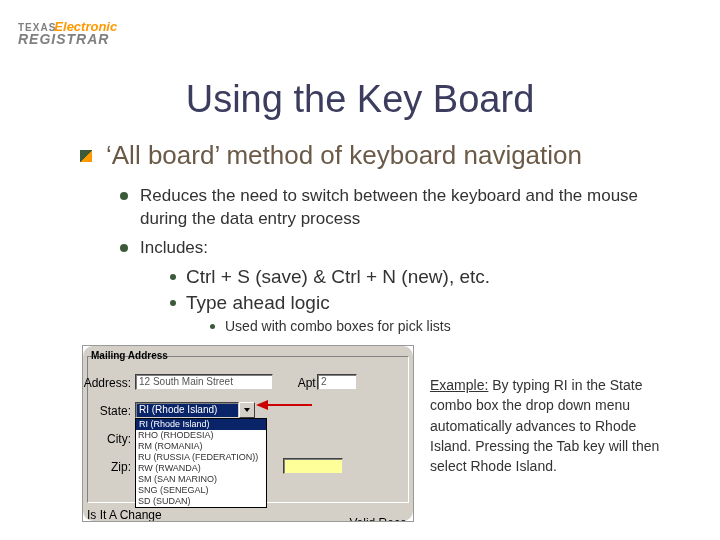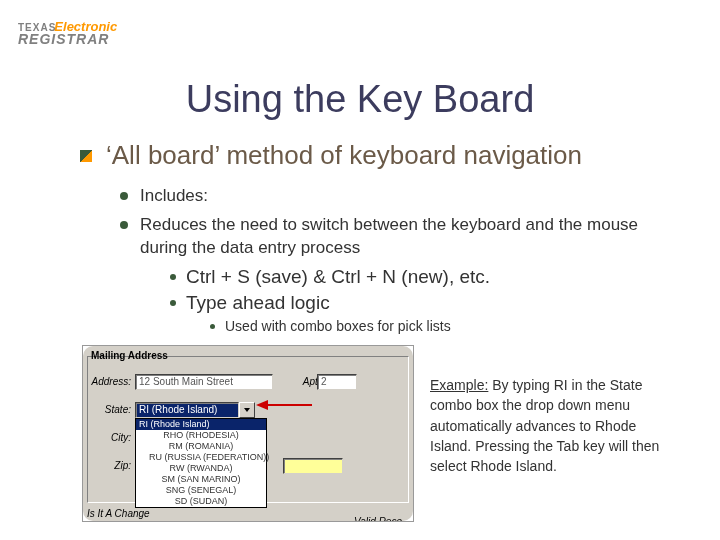--- a/index.html
+++ b/index.html
@@ -135,21 +135,21 @@
     font-weight: bold;
     font-size: 10px;
   }
   .group-box {
     position: absolute;
     top: 10px; left: 4px; right: 4px; height: 145px;
     border: 1px solid #808080;
     border-right-color: #fff;
     border-bottom-color: #fff;
   }
-  .lbl { position: absolute; font-size: 10px; text-align: right; font-style: italic; }
+  .lbl { position: absolute; font-size: 12px; text-align: right; }
   .fld {
     position: absolute;
     background: #fff;
     border: 1px solid #404040;
     border-right-color: #d4d0c8;
     border-bottom-color: #d4d0c8;
     box-shadow: inset 1px 1px 0 #808080;
     font-size: 10px;
     color: #555;
     padding: 1px 3px;
@@ -174,21 +174,21 @@
   .combo-btn svg { width: 6px; height: 4px; }
   .dropdown {
     position: absolute;
     background: #fff;
     border: 1px solid #000;
     font-size: 9px;
     line-height: 11px;
     z-index: 5;
   }
   .dropdown .sel { background: #0a246a; color: #fff; padding: 0 3px; }
-  .dropdown .opt { color: #333; padding: 0 13px; white-space: nowrap; text-align: center; }
+  .dropdown .opt { color: #333; padding: 0 2px; white-space: nowrap; }
   .arrow {
     position: absolute;
     z-index: 10;
   }
 </style>
 </head>
 <body>
 
 <div class="slide">
 
@@ -201,25 +201,25 @@
 
   <div class="title">Using the Key Board</div>
 
   <div class="body">
     <div class="b1">
       <div class="sq-bullet"></div>
       <div>‘All board’ method of keyboard navigation</div>
     </div>
     <div class="b2">
       <div class="dot2"></div>
-      <div>Includes:</div>
+      <div>Reduces the need to switch between the keyboard and the mouse during the data entry process</div>
     </div>
     <div class="b2">
       <div class="dot2"></div>
-      <div>Reduces the need to switch between the keyboard and the mouse during the data entry process</div>
+      <div>Includes:</div>
     </div>
     <div class="b3">
       <div class="dot3"></div>
       <div>Ctrl + S (save) &amp; Ctrl + N (new), etc.</div>
     </div>
     <div class="b3">
       <div class="dot3"></div>
       <div>Type ahead logic</div>
     </div>
     <div class="b4">

